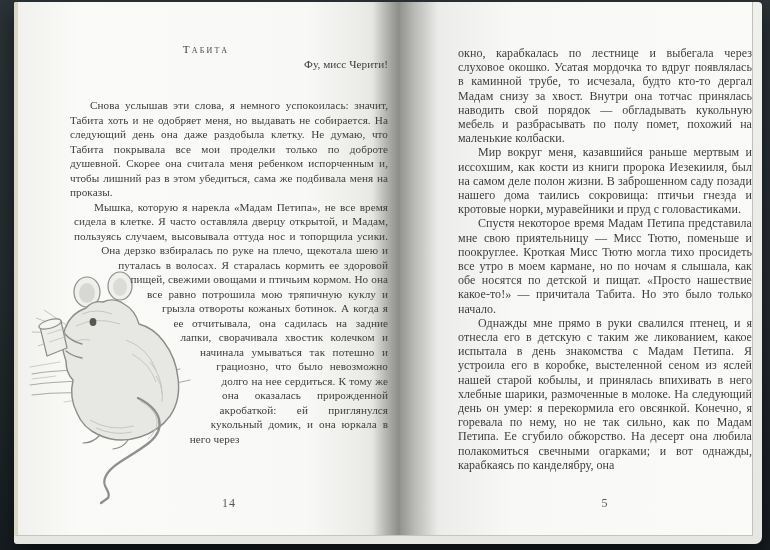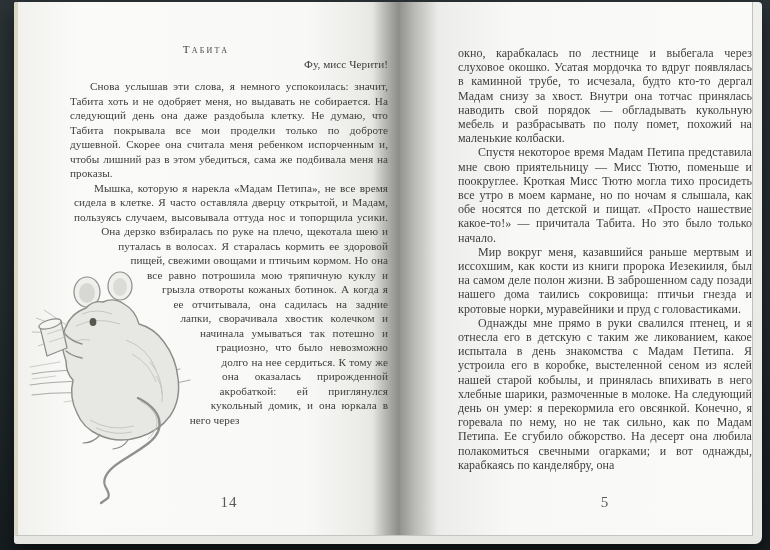--- a/index.html
+++ b/index.html
@@ -45,23 +45,23 @@
   .text-col-left{top:40px;left:52px;width:318px;}
   .text-col-right{top:44px;left:58px;width:294px;font-size:12px;line-height:14.2px;}
   .speaker{
     text-align:center;font-variant:small-caps;letter-spacing:2.2px;
     color:#47463f;padding-right:46px;
   }
   .dialogue{text-indent:20px;text-align:right;}
   p.para{margin:0;text-indent:20px;}
   p.para.no-indent{text-indent:0;}
   p.para + p.para{margin-top:0;}
-  p.para.gap-before{margin-top:8px;}
+  p.para.gap-before{margin-top:27px;}
   .pageno{
-    position:absolute;bottom:24px;font-size:15px;color:#5a5955;
+    position:absolute;bottom:24px;font-size:12px;color:#5a5955;
     letter-spacing:1px;text-align:center;z-index:2;
   }
   .pageno-left{left:52px;width:318px;}
   .pageno-right{left:58px;width:294px;}
   .mouse-float{
     float:left;width:164px;height:284px;margin:0 6px 0 -2px;
     shape-outside:polygon(0 0,4px 0,4px 52px,30px 57px,50px 74px,62px 89px,80px 104px,95px 119px,106px 134px,112px 149px,136px 163px,150px 178px,152px 193px,148px 209px,137px 222px,118px 233px,97px 245px,86px 258px,62px 272px,0 284px);
   }
   .mouse-art{
     position:absolute;left:12px;top:268px;width:238px;height:240px;
@@ -121,21 +121,21 @@
         <div class="dialogue">Фу, мисс Черити!</div>
         <p class="para gap-before">Снова услышав эти слова, я немного успокоилась: значит, Табита хоть и не одобряет меня, но выдавать не собирается. На следующий день она даже раздобыла клетку. Не думаю, что Табита покрывала все мои проделки только по доброте душевной. Скорее она считала меня ребенком испорченным и, чтобы лишний раз в этом убедиться, сама же подбивала меня на проказы.</p>
         <p class="para gap-before"><span class="mouse-float"></span><span>Мышка, которую я нарекла «Мадам Петипа», не все время сидела в клетке. Я часто оставляла дверцу открытой, и Мадам, пользуясь случаем, высовывала оттуда нос и топорщила усики. Она дерзко взбиралась по руке на плечо, щекотала шею и путалась в волосах. Я старалась кормить ее здоровой пищей, свежими овощами и птичьим кормом. Но она все равно потрошила мою тряпичную куклу и грызла отвороты кожаных ботинок. А когда я ее отчитывала, она садилась на задние лапки, сворачивала хвостик колечком и начинала умываться так потешно и грациозно, что было невозможно долго на нее сердиться. К тому же она оказалась прирожденной акробаткой: ей приглянулся кукольный домик, и она юркала в него через</span></p>
       </div>
       <div class="pageno pageno-left">14</div>
     </div>
 
     <div class="page page-right">
       <div class="text-col text-col-right">
         <p class="para no-indent">окно, карабкалась по лестнице и выбегала через слуховое окошко. Усатая мордочка то вдруг появлялась в каминной трубе, то исчезала, будто кто-то дергал Мадам снизу за хвост. Внутри она тотчас принялась наводить свой порядок — обгладывать кукольную мебель и разбрасывать по полу помет, похожий на маленькие колбаски.</p>
+        <p class="para">Мир вокруг меня, казавшийся раньше мертвым и иссохшим, как кости из книги пророка Иезекииля, был на самом деле полон жизни. В заброшенном саду позади нашего дома таились сокровища: птичьи гнезда и кротовые норки, муравейники и пруд с головастиками.</p>
         <p class="para">Спустя некоторое время Мадам Петипа представила мне свою приятельницу — Мисс Тютю, поменьше и поокруглее. Кроткая Мисс Тютю могла тихо просидеть все утро в моем кармане, но по ночам я слышала, как обе носятся по детской и пищат. «Просто нашествие какое-то!» — причитала Табита. Но это было только начало.</p>
-        <p class="para">Мир вокруг меня, казавшийся раньше мертвым и иссохшим, как кости из книги пророка Иезекииля, был на самом деле полон жизни. В заброшенном саду позади нашего дома таились сокровища: птичьи гнезда и кротовые норки, муравейники и пруд с головастиками.</p>
         <p class="para">Однажды мне прямо в руки свалился птенец, и я отнесла его в детскую с таким же ликованием, какое испытала в день знакомства с Мадам Петипа. Я устроила его в коробке, выстеленной сеном из яслей нашей старой кобылы, и принялась впихивать в него хлебные шарики, размоченные в молоке. На следующий день он умер: я перекормила его овсянкой. Конечно, я горевала по нему, но не так сильно, как по Мадам Петипа. Ее сгубило обжорство. На десерт она любила полакомиться свечными огарками; и вот однажды, карабкаясь по канделябру, она</p>
       </div>
       <div class="pageno pageno-right">5</div>
     </div>
 
   </div>
 </div>
 
 </body></html>

